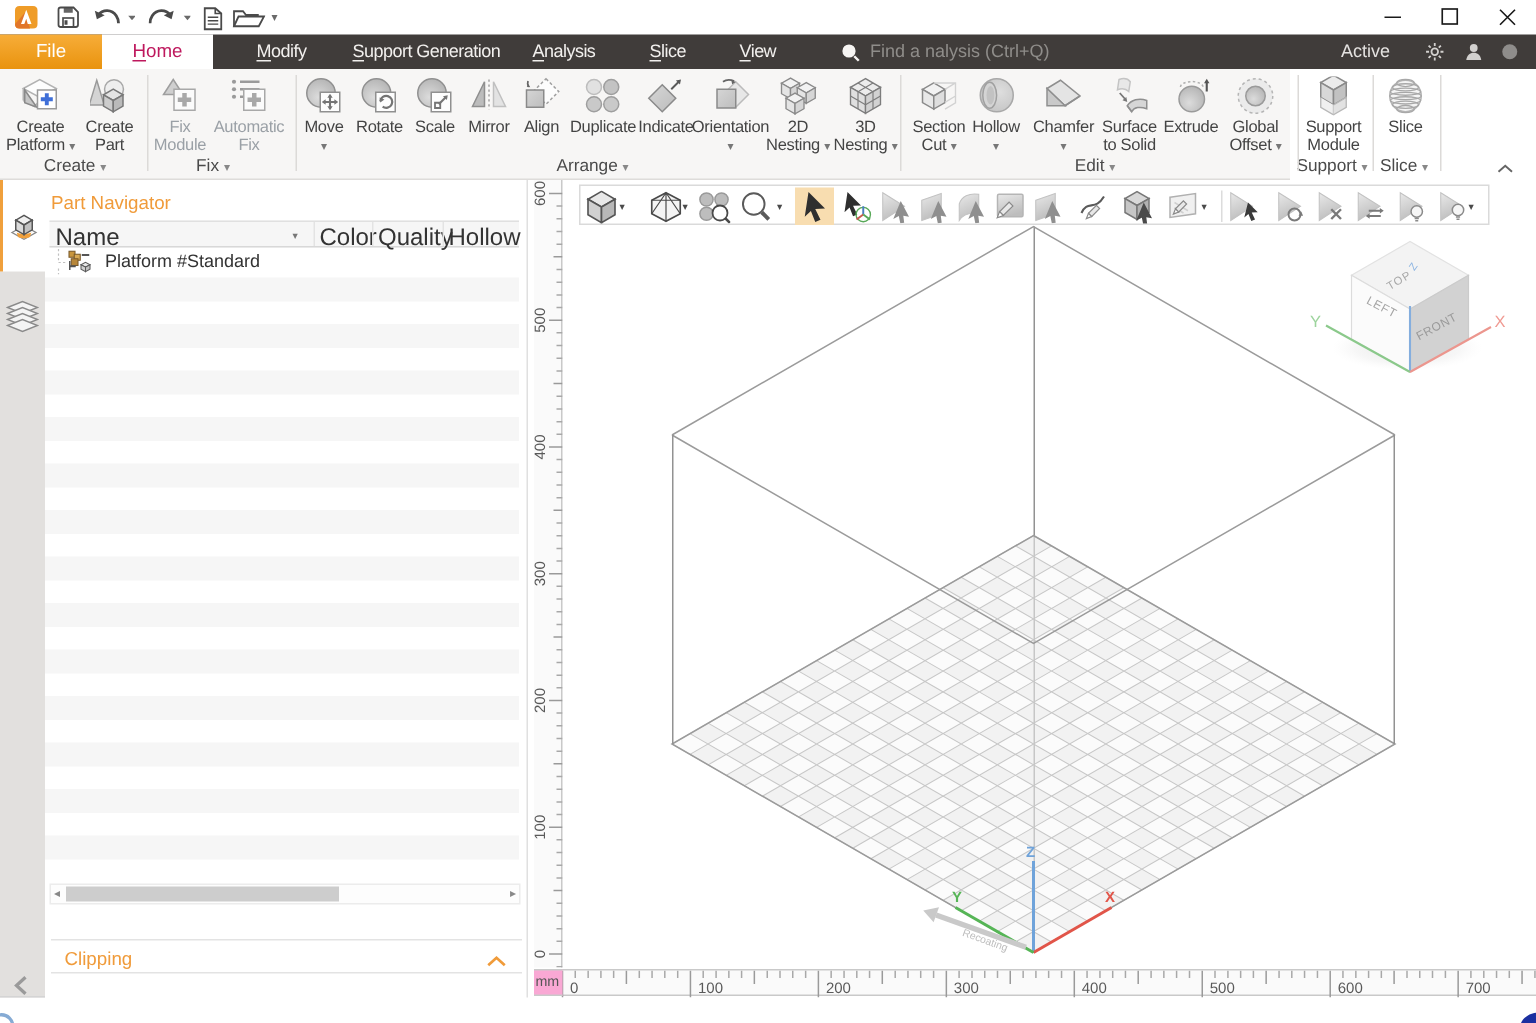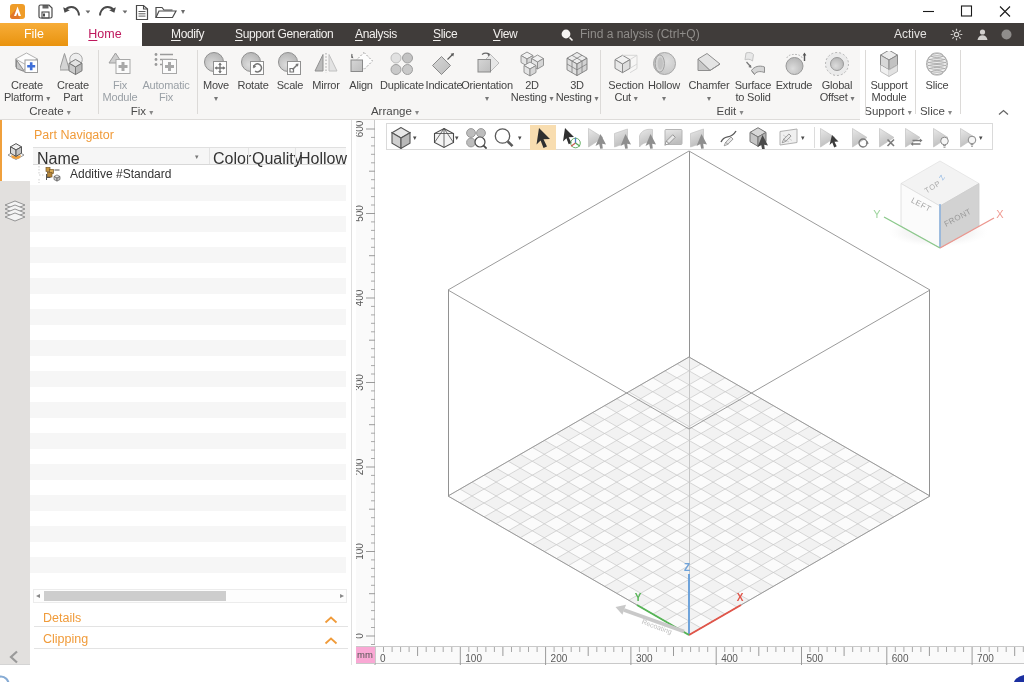--- a/index.html
+++ b/index.html
@@ -726,31 +726,25 @@
         <rect x="13.5" y="6.5" width="4.5" height="4.5" fill="#b8873a"></rect>
       </g>
       <path d="M20.5 4h5M12.5 11.5h4" stroke="#555" stroke-width="1.2"></path>
       <path d="M12.5 8v6" stroke="#555" stroke-width="1"></path>
       <g stroke="#5a5a5a" stroke-width="0.7">
         <path d="M20 10.5l3-1.6l3 1.6l-3 1.6Z" fill="#e8e8e8"></path>
         <path d="M20 10.5v3l3 1.6v-3Z" fill="#d0d0d0"></path>
         <path d="M26 10.5v3l-3 1.6v-3Z" fill="#c0c0c0"></path>
       </g>
     </svg>
-    <div style="position:absolute;left:40px;top:47px;font-size:12px;color:#333">Additive #Standard</div>
+    <div style="position:absolute;left:40px;top:47px;font-size:12px;color:#333">Platform #Standard</div>
     <div id="hscroll">
       <div class="sa" style="left:2px">◂</div>
       <div class="sa" style="right:2px">▸</div>
       <div id="hthumb"></div>
-    </div>
-    <div class="sect" style="top:491px">
-      <span class="stxt">Details</span>
-      <svg class="chev" width="14" height="8" viewBox="0 0 14 8">
-        <path d="M1.5 6.5L7 1.5L12.5 6.5" fill="none" stroke="#f09b3a" stroke-width="1.8"></path>
-      </svg>
     </div>
     <div class="sline" style="top:506px"></div>
     <div class="sect" style="top:512px">
       <span class="stxt">Clipping</span>
       <svg class="chev" width="14" height="8" viewBox="0 0 14 8">
         <path d="M1.5 6.5L7 1.5L12.5 6.5" fill="none" stroke="#f09b3a" stroke-width="1.8"></path>
       </svg>
     </div>
     <div class="sline" style="top:528px"></div>
   </div>

